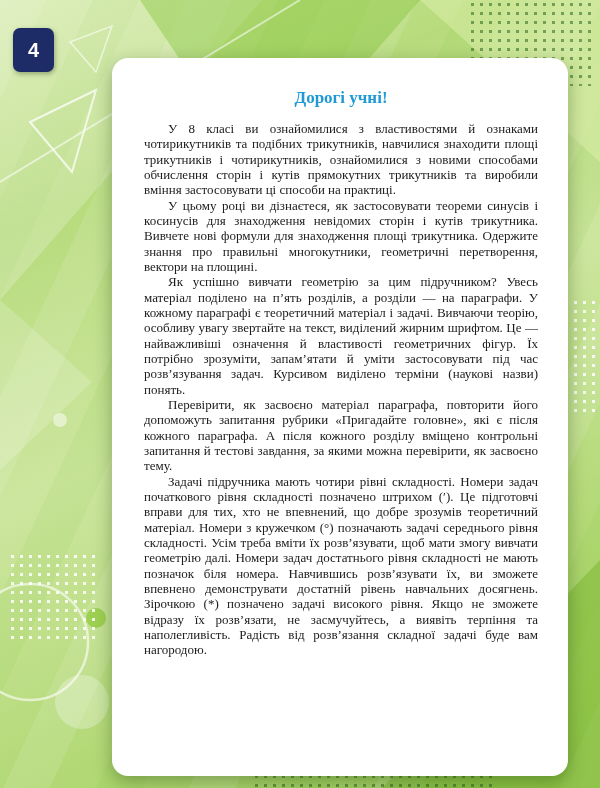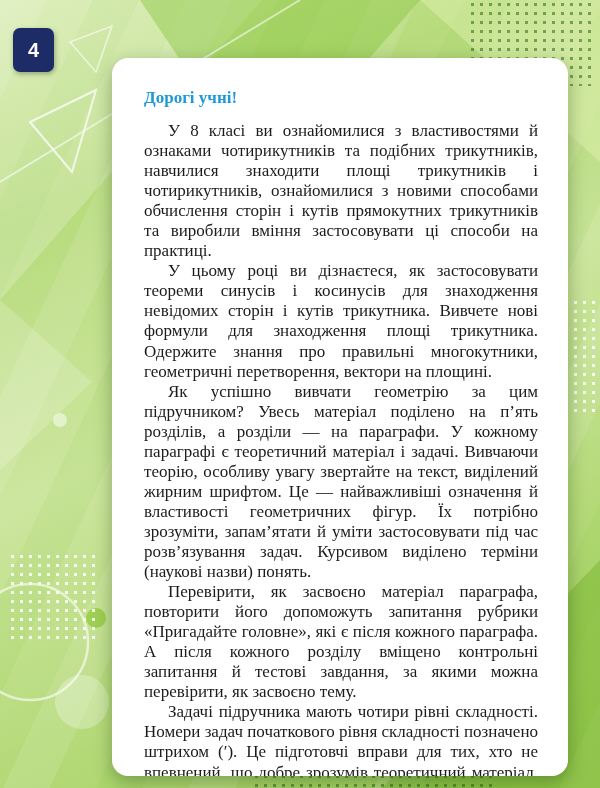--- a/index.html
+++ b/index.html
@@ -47,27 +47,28 @@
   .card {
     position:absolute; left:112px; top:58px; z-index:5;
     width:456px; height:718px;
     background:#ffffff;
     border-radius:16px;
     box-shadow:0 6px 18px rgba(35,65,15,0.38);
     padding:30px 30px 24px 32px;
     overflow:hidden;
   }
   .card-title {
+    text-align:center;
     color:#1f9ad6;
     font-size:17px;
     font-weight:bold;
     margin-bottom:13px;
   }
   .card p {
-    font-size:17px;
+    font-size:13px;
     line-height:1.18;
     text-align:justify;
     text-indent:24px;
     color:#1b1b1b;
     hyphens:auto;
     -webkit-hyphens:auto;
   }
 </style>
 </head>
 <body>

